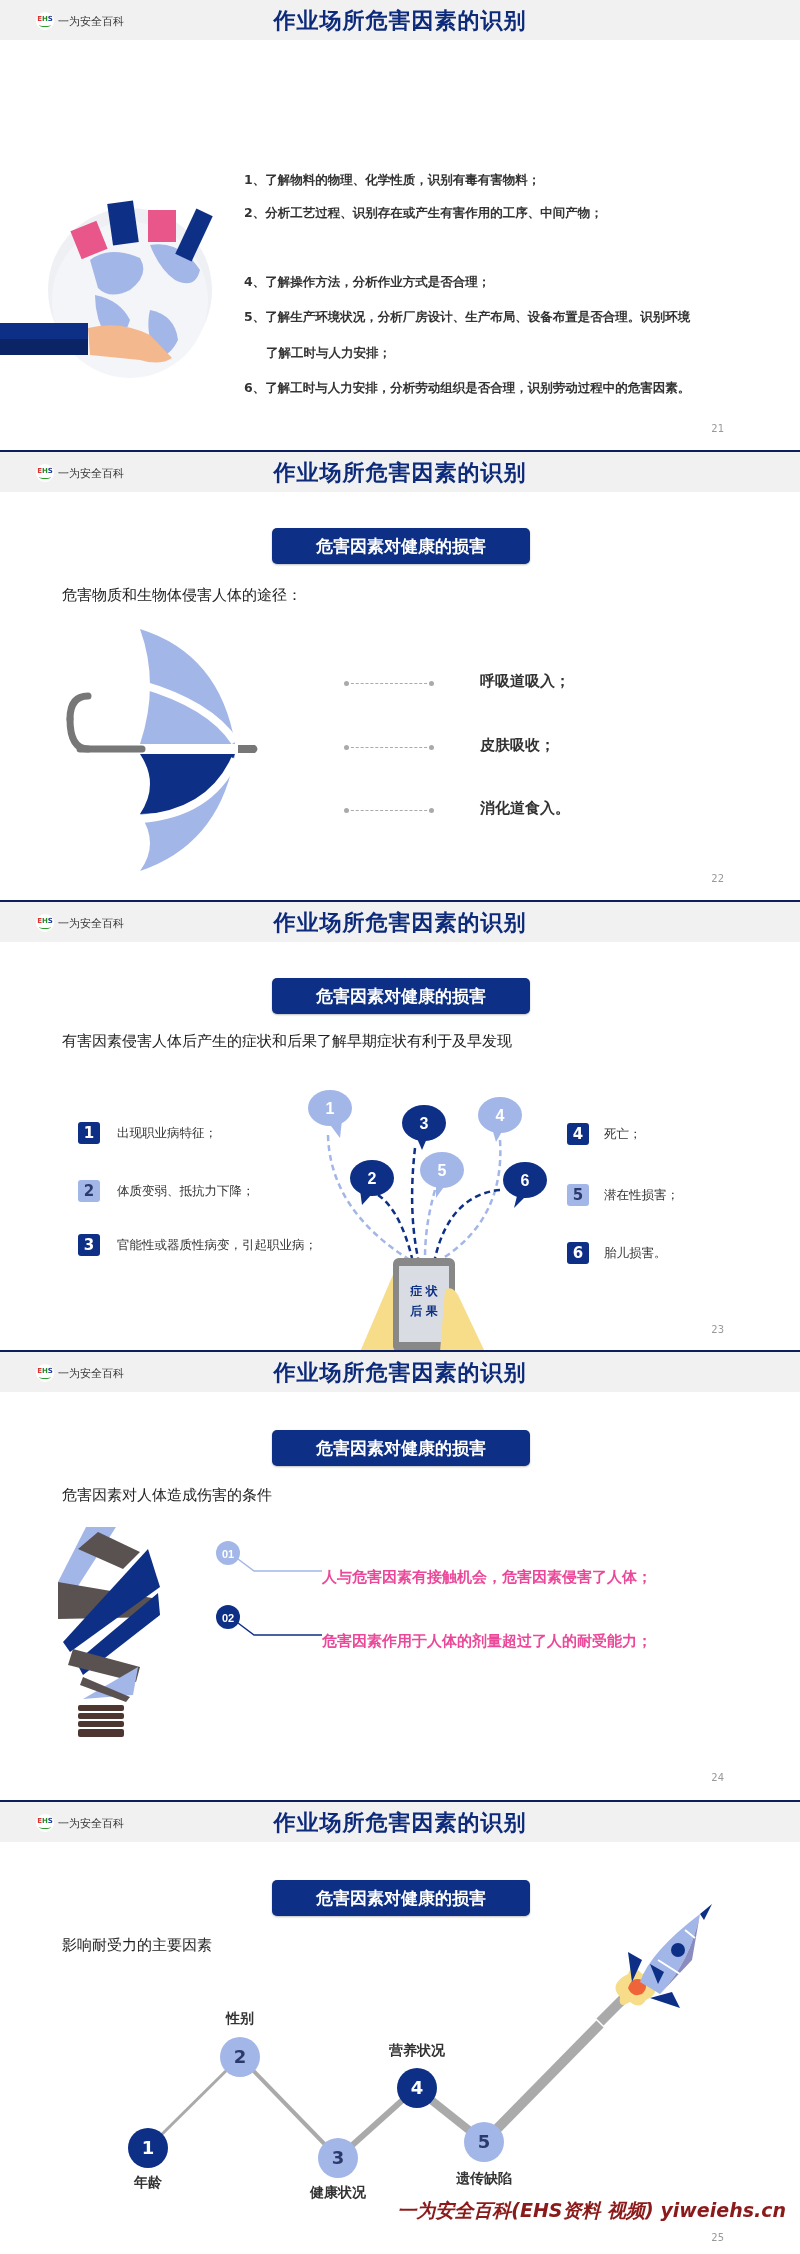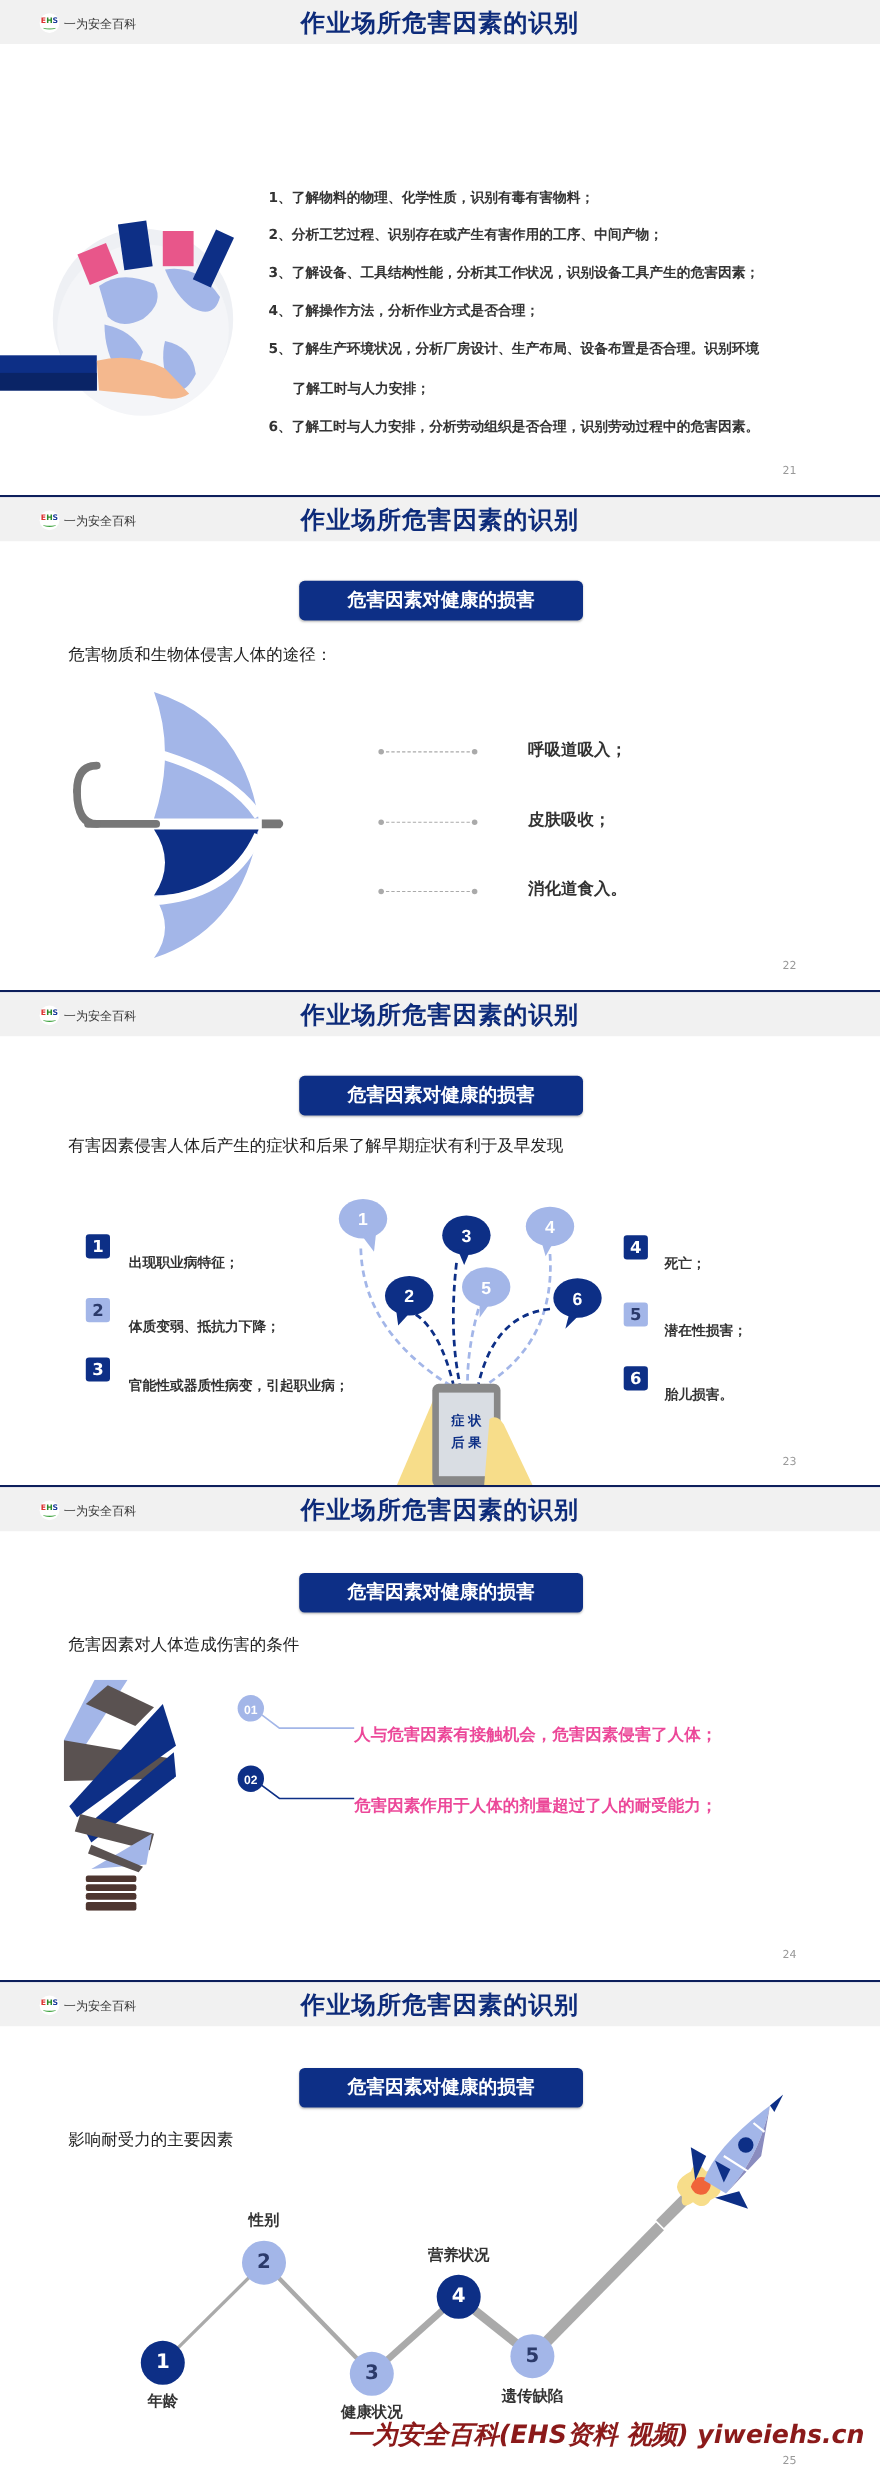--- a/index.html
+++ b/index.html
@@ -17,26 +17,26 @@
   .pill { position: absolute; left: 272px; width: 258px; height: 36px; background: #0d2f86; border-radius: 5px; color: #fff; font-size: 17px; font-weight: bold; text-align: center; line-height: 36px; box-shadow: 0 1px 2px rgba(0,0,0,.25); }
   .pnum { position: absolute; right: 76px; font-size: 10px; color: #999; }
   .subhead { position: absolute; left: 62px; font-size: 15px; color: #222; }
   .ol-item { position: absolute; left: 244px; font-size: 12.5px; font-weight: bold; color: #333; white-space: nowrap; }
   .route-text { position: absolute; left: 480px; font-size: 15px; font-weight: bold; color: #333; }
   .dotline { position: absolute; left: 346px; width: 86px; border-top: 1px dashed #aaa; }
   .dotline::before, .dotline::after { content: ""; position: absolute; top: -3px; width: 5px; height: 5px; border-radius: 50%; background: #aaa; }
   .dotline::before { left: -2px; } .dotline::after { right: -2px; }
   .sq { position: absolute; width: 22px; height: 22px; border-radius: 3px; color: #fff; font-weight: bold; font-size: 15px; text-align: center; line-height: 22px; }
   .sq.dk { background: #0d2f86; } .sq.lt { background: #a3b6e8; color: #2b3a6a; }
-  .sym-text { position: absolute; font-size: 12.5px; font-weight: bold; color: #333; white-space: nowrap; margin-top: 15px; }
+  .sym-text { position: absolute; font-size: 12.5px; font-weight: normal; color: #333; white-space: nowrap; }
   .cond-text { position: absolute; left: 322px; font-size: 15px; font-weight: bold; color: #ec4899; white-space: nowrap; }
   .node { position: absolute; width: 40px; height: 40px; border-radius: 50%; text-align: center; line-height: 40px; font-size: 18px; font-weight: bold; }
   .node.dk { background: #0d2f86; color: #fff; } .node.lt { background: #a3b6e8; color: #2b3a6a; }
   .node-label { position: absolute; font-size: 14px; font-weight: bold; color: #333; white-space: nowrap; transform: translateX(-50%); }
-  .watermark { position: absolute; right: 14px; top: 396px; font-size: 23px; font-weight: bold; font-style: italic; color: #8b1a1a; white-space: nowrap; margin-left: 20px; }
+  .watermark { position: absolute; right: 14px; top: 396px; font-size: 19px; font-weight: bold; font-style: italic; color: #8b1a1a; white-space: nowrap; margin-left: 20px; }
   svg { position: absolute; }
 </style>
 </head>
 <body>
 
 <section class="slide first">
   <div class="hdr">
     <div class="logo">
       <span class="logo-badge"><span class="e">E</span><span class="h">H</span><span class="s">S</span></span>
       <span class="logo-text">一为安全百科</span>
@@ -55,21 +55,20 @@
     <rect x="110" y="22" width="26" height="42" fill="#0d2f86" transform="rotate(-8 123 43)"></rect>
     <rect x="148" y="30" width="28" height="32" fill="#e8568a"></rect>
     <rect x="185" y="30" width="18" height="50" fill="#0d2f86" transform="rotate(25 194 55)"></rect>
     <rect x="0" y="143" width="88" height="32" fill="#0d2f86"></rect>
     <rect x="0" y="159" width="88" height="16" fill="#0a2466"></rect>
     <path d="M88 148 Q120 140 150 155 L172 178 Q160 186 140 180 L90 175 Z" fill="#f4b88e"></path>
   </svg>
 
   <div class="ol-item" style="top:172px">1、了解物料的物理、化学性质，识别有毒有害物料；</div>
   <div class="ol-item" style="top:205px">2、分析工艺过程、识别存在或产生有害作用的工序、中间产物；</div>
-  <div class="ol-item" style="top:240px">3、了解设备、工具结构性能，分析其工作状况，识别设备工具产生的危害因素；</div>
   <div class="ol-item" style="top:274px">4、了解操作方法，分析作业方式是否合理；</div>
   <div class="ol-item" style="top:309px">5、了解生产环境状况，分析厂房设计、生产布局、设备布置是否合理。识别环境</div>
   <div class="ol-item" style="top:345px;left:266px">了解工时与人力安排；</div>
   <div class="ol-item" style="top:380px">6、了解工时与人力安排，分析劳动组织是否合理，识别劳动过程中的危害因素。</div>
   <div class="pnum" style="top:423px">21</div>
 </section>
 
 <section class="slide">
   <div class="hdr">
     <div class="logo">

